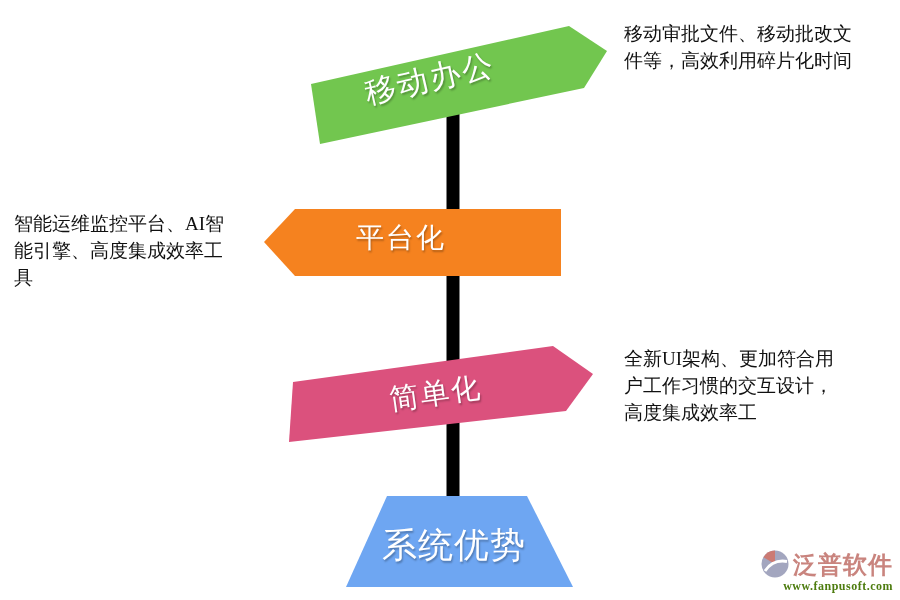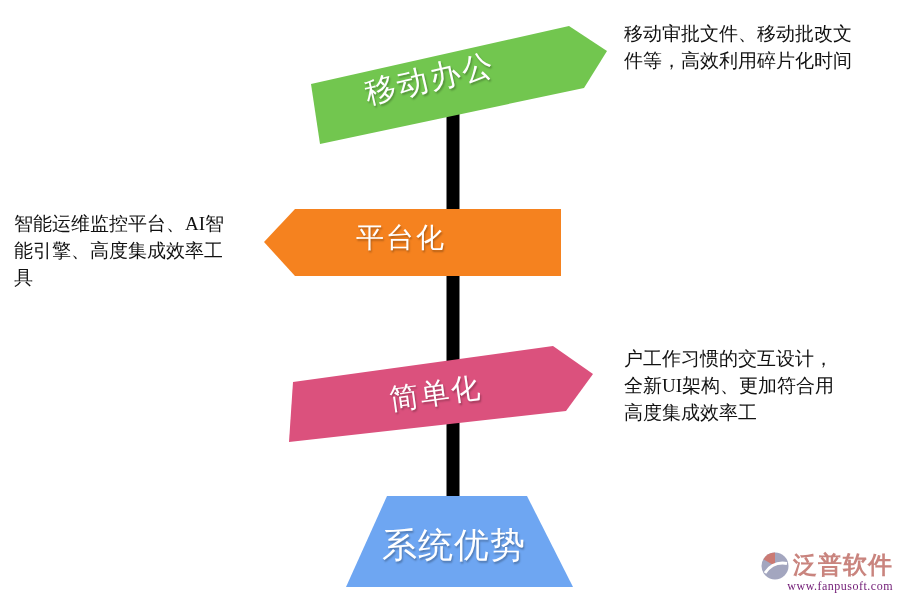--- a/index.html
+++ b/index.html
@@ -18,26 +18,26 @@
     color:#111111;
     font-family:"Liberation Serif","DejaVu Serif",serif;
     font-size:19px;line-height:27px;
   }
   .annotation .line{white-space:nowrap;}
   #watermark{
     position:absolute;right:7px;bottom:6px;
     display:flex;flex-direction:column;align-items:flex-end;
     font-family:"Liberation Serif","DejaVu Serif",serif;
   }
-  #watermark .brand-row{display:flex;align-items:flex-end;gap:3px;}
+  #watermark .brand-row{display:flex;align-items:flex-start;gap:3px;}
   #watermark .brand-text{
     font-size:24px;font-weight:bold;color:#c9847e;letter-spacing:1px;
   }
   #watermark .brand-url{
-    font-size:12px;font-weight:normal;color:#701a75;letter-spacing:0.5px;margin-top:-2px;
+    font-size:12px;font-weight:bold;color:#4d7c0f;letter-spacing:0.5px;margin-top:-2px;
   }
 </style>
 </head>
 <body>
 
 <div id="stage">
 
   <svg id="signpost-svg" width="900" height="600" viewBox="0 0 900 600">
 
     <rect x="446.5" y="105" width="13" height="405" fill="#000000"></rect>
@@ -60,22 +60,22 @@
     <div class="line">能引擎、高度集成效率工</div>
     <div class="line">具</div>
   </div>
 
   <div class="annotation" style="left:624px;top:20px;">
     <div class="line">移动审批文件、移动批改文</div>
     <div class="line">件等，高效利用碎片化时间</div>
   </div>
 
   <div class="annotation" style="left:624px;top:345px;">
+    <div class="line">全新UI架构、更加符合用</div>
     <div class="line">户工作习惯的交互设计，</div>
-    <div class="line">全新UI架构、更加符合用</div>
     <div class="line">高度集成效率工</div>
   </div>
 
   <div id="watermark">
     <div class="brand-row">
       <svg width="30" height="30" viewBox="0 0 30 30">
         <circle cx="15" cy="15" r="13.5" fill="#a3a6bf"></circle>
         <path d="M15,15 L15,1.5 A13.5,13.5 0 0,0 3.4,8.2 Z" fill="#cb7a73"></path>
         <path d="M5,22 C11,13 18,11 27,12.5" stroke="#ffffff" stroke-width="3" fill="none"></path>
       </svg>

